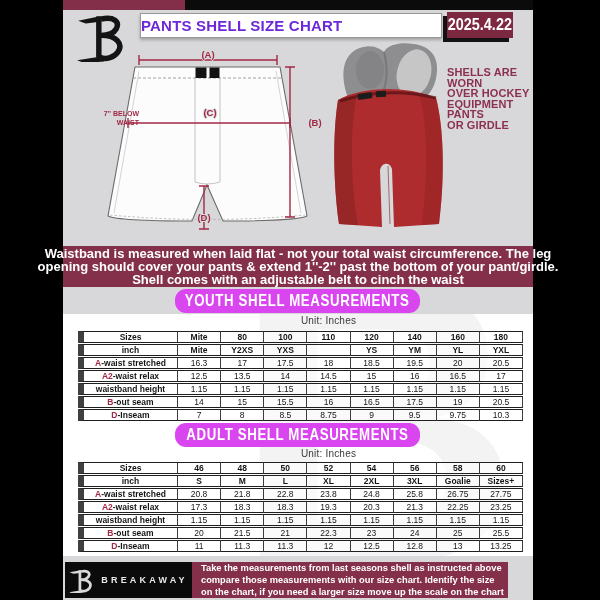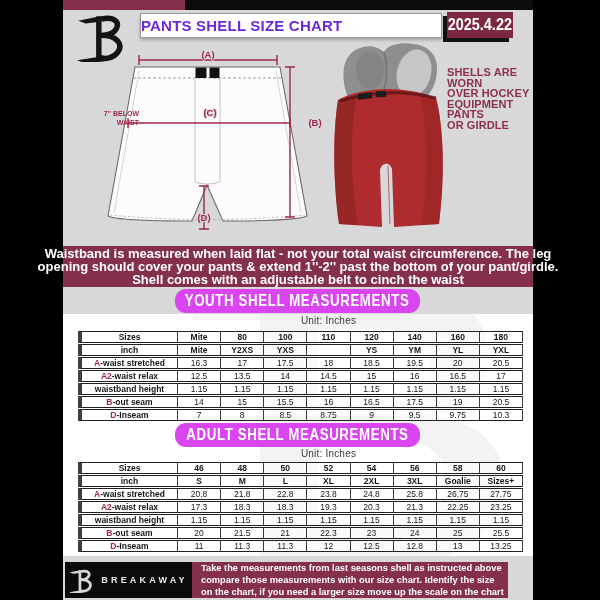--- a/index.html
+++ b/index.html
@@ -87,21 +87,21 @@
   }
   .table-youth{top:330px;}
   .table-adult{top:461px;}
   table.meas td{
     background:rgba(255,255,255,.55);
     height:10px;line-height:10px;font-size:8.5px;color:#151515;
     text-align:center;padding:0;overflow:hidden;white-space:nowrap;
     border-top:1px solid #1f1f1f;border-bottom:1px solid #1f1f1f;
     border-right:1px solid #3c3c3c;
   }
-  table.meas td:first-child{border-left:4px solid #404040;font-weight:bold;}
+  table.meas td:first-child{border-left:6px solid #404040;font-weight:bold;}
   table.meas td.b{font-weight:bold;}
   table.meas .pfx{color:#a12945;font-weight:bold;}
   
   .footer-black{
     position:absolute;left:2px;top:562px;width:127px;height:36px;background:#0b0b0b;
     display:flex;align-items:center;justify-content:center;gap:6px;
   }
   .footer-brand{color:#e9e9e9;font-size:9px;font-weight:bold;letter-spacing:3.2px;padding-left:2px;}
   .footer-maroon{
     position:absolute;left:129px;top:562px;width:316px;height:36px;background:#84304a;

